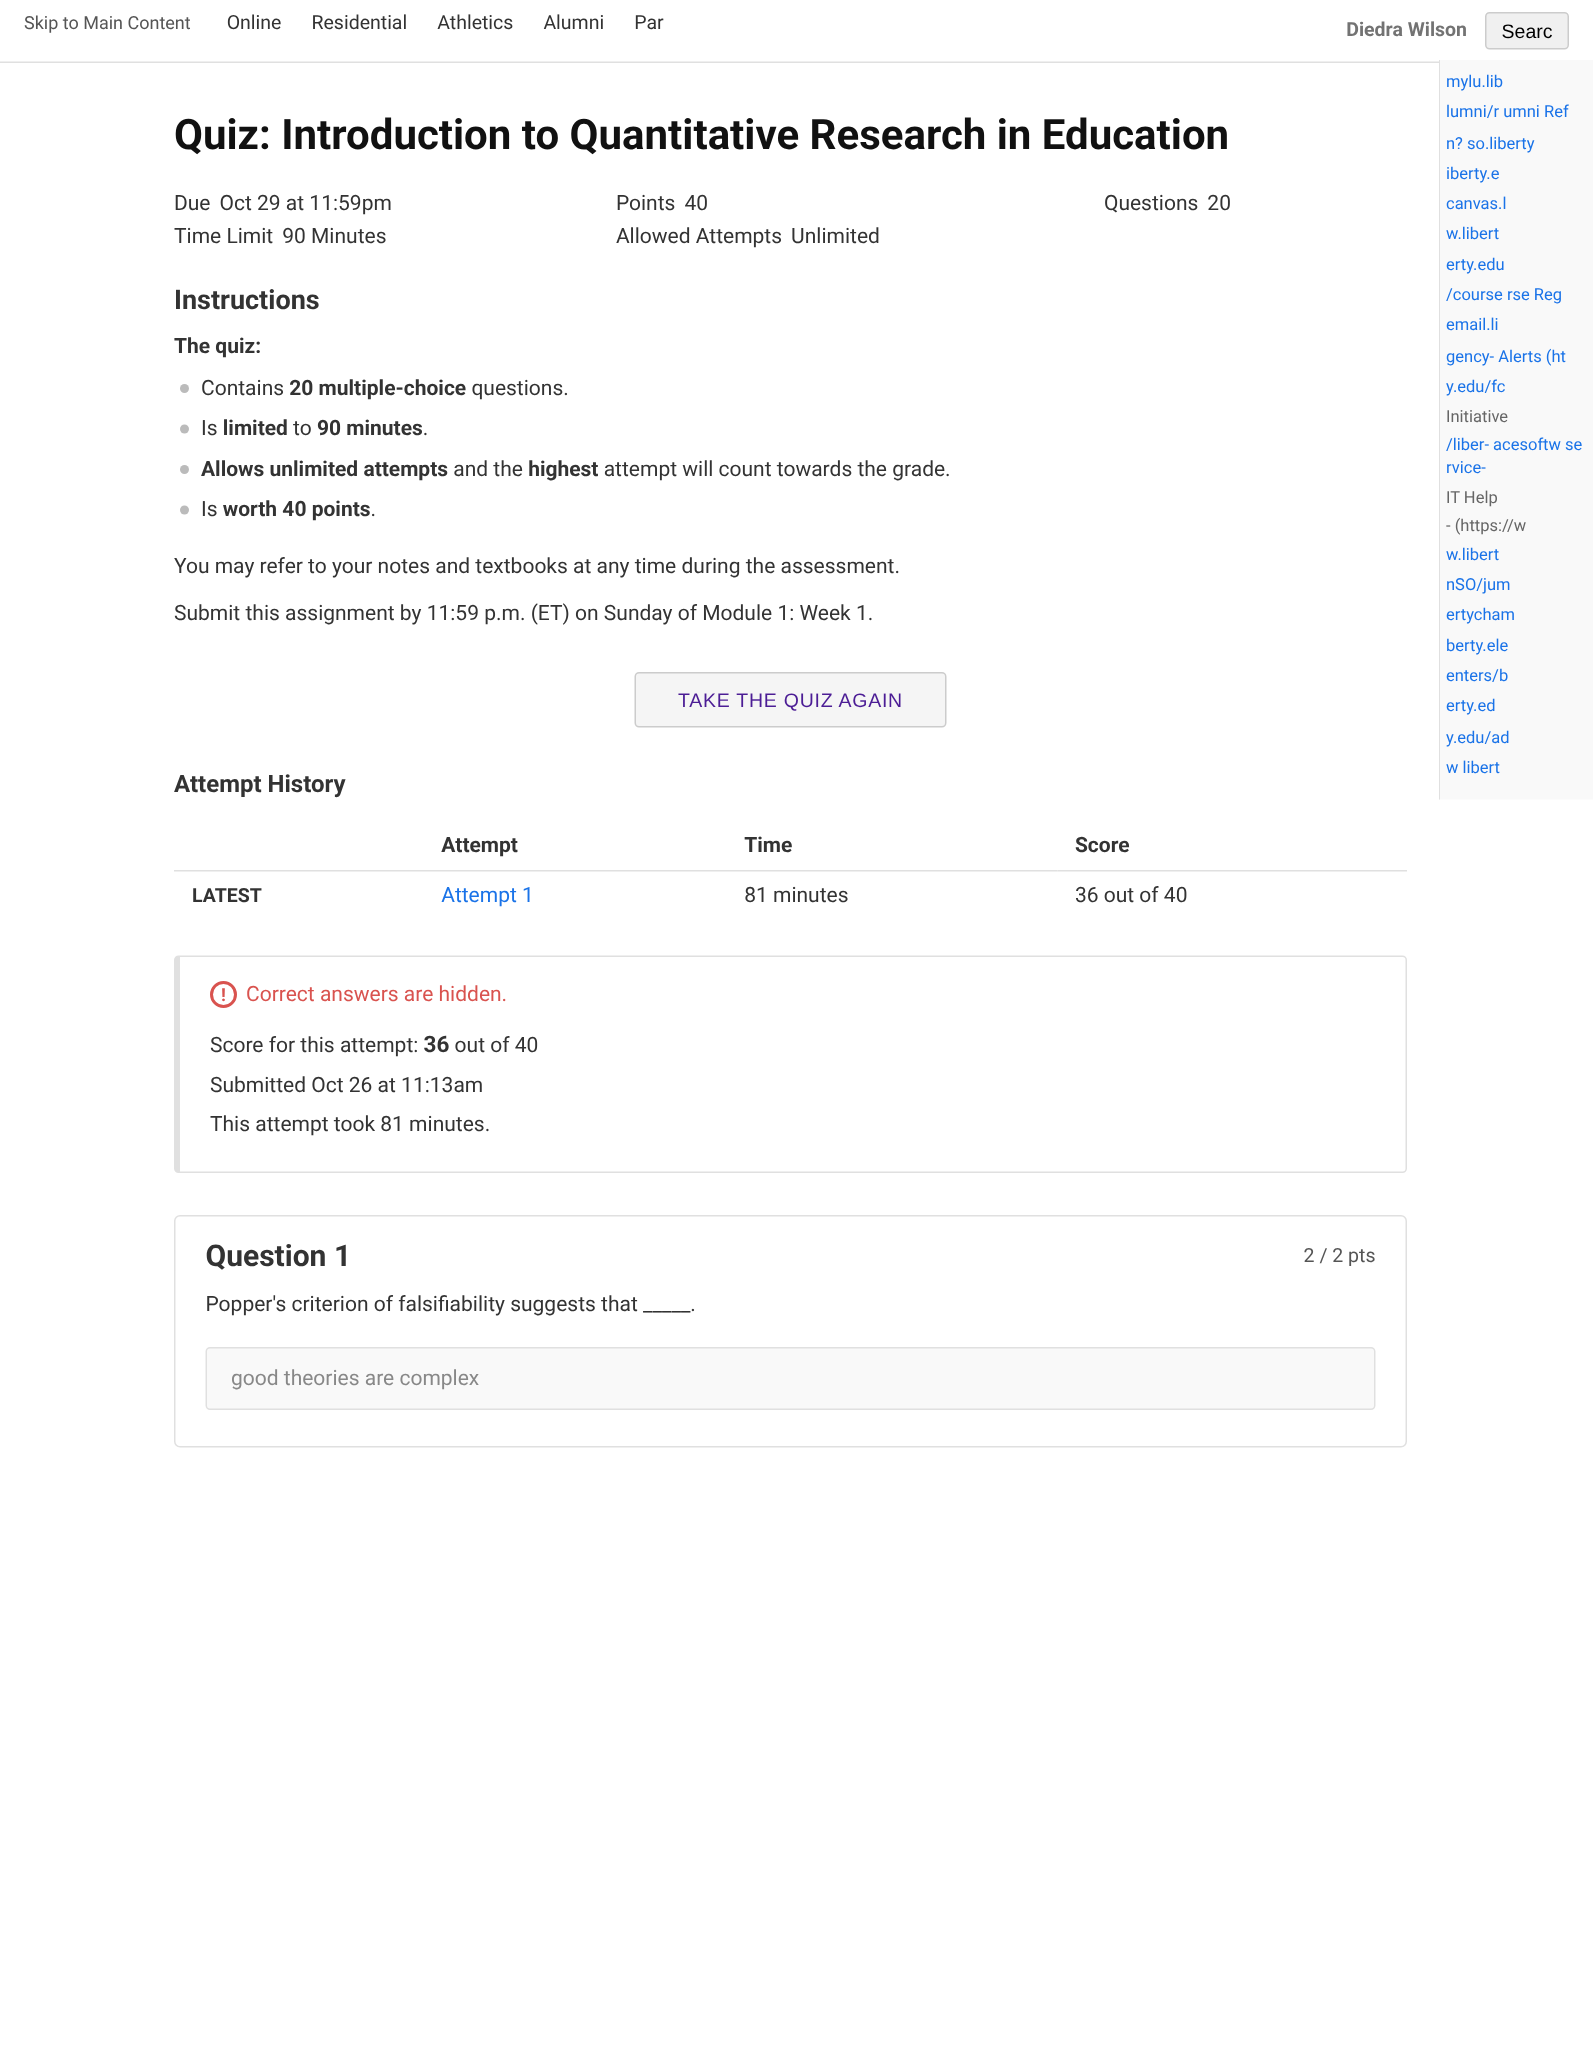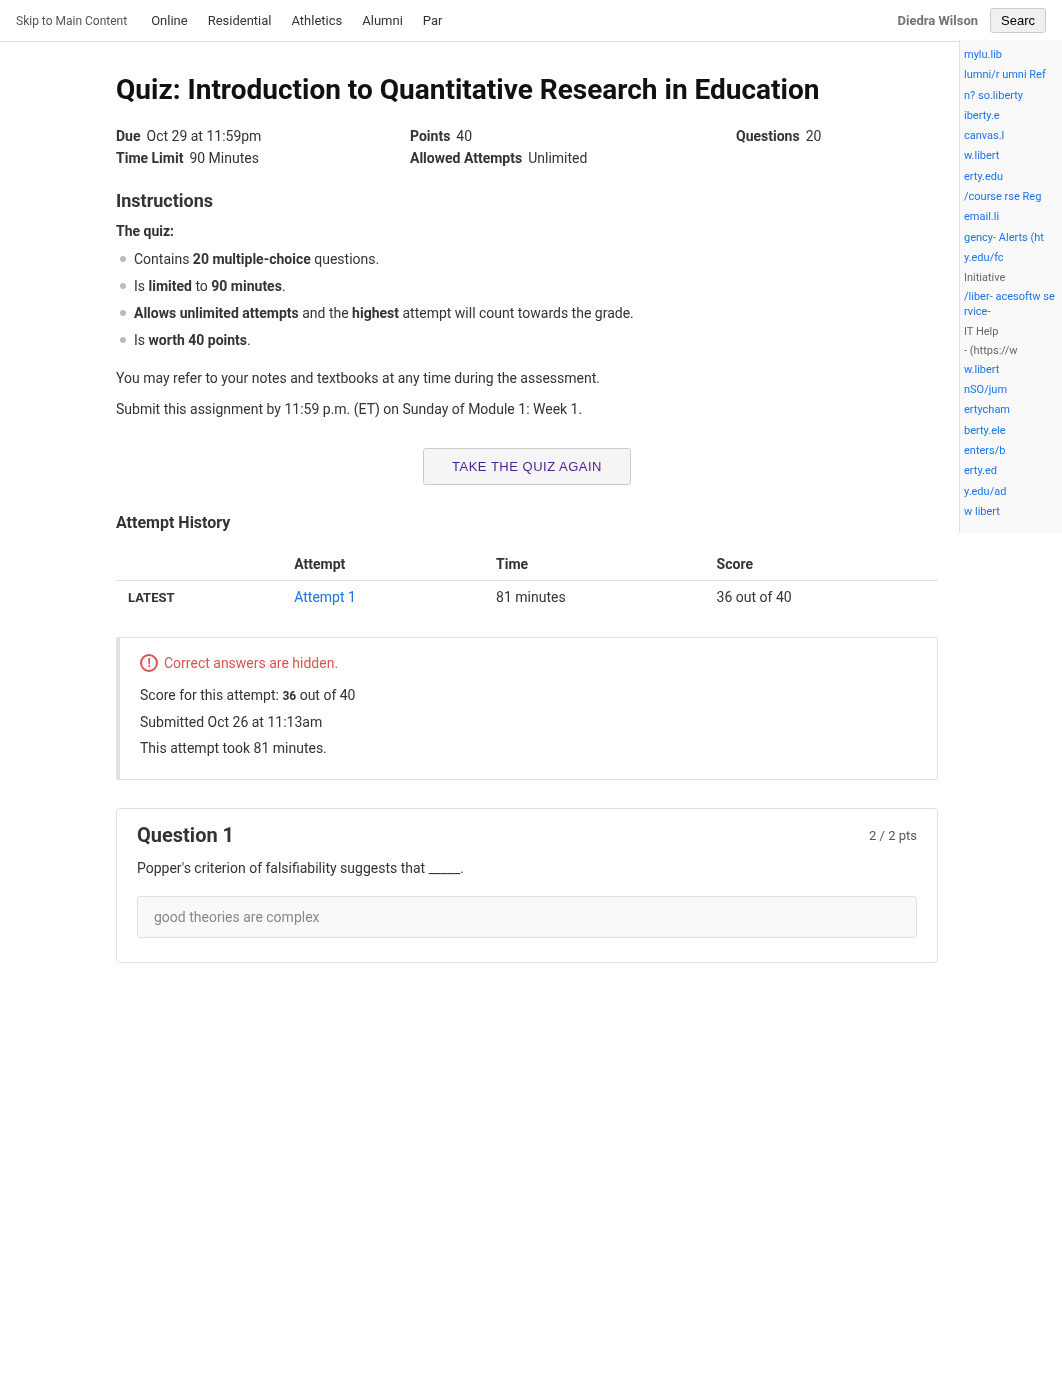--- a/index.html
+++ b/index.html
@@ -6,21 +6,20 @@
     body {
       font-family: -apple-system, BlinkMacSystemFont, "Segoe UI", Roboto, Arial, sans-serif;
       font-size: 14px;
       color: #333;
       background: #fff;
     }
 
     
     .top-nav {
       display: flex;
-      align-items: center;
       padding: 8px 16px;
       border-bottom: 1px solid #e0e0e0;
       font-size: 13px;
       color: #555;
       gap: 16px;
       position: relative;
     }
     .skip-link {
       color: #555;
       text-decoration: none;
@@ -105,21 +104,21 @@
       grid-template-columns: auto auto auto;
       gap: 6px 32px;
       margin-bottom: 24px;
       font-size: 14px;
     }
     .meta-item {
       display: flex;
       gap: 6px;
     }
     .meta-label {
-      font-weight: 700;
+      font-weight: 400;
       text-align: center;
     }
     .meta-value {}
 
     
     .instructions-heading {
       font-weight: 700;
       margin-bottom: 12px;
       font-size: 18px;
     }
@@ -233,21 +232,21 @@
       font-weight: 700;
       flex-shrink: 0;
     }
     .score-detail {
       font-size: 14px;
       margin-bottom: 4px;
       line-height: 1.6;
     }
     .score-number {
       font-weight: 700;
-      font-size: 12px;
+      font-size: 15px;
     }
 
     
     .question-container {
       border: 1px solid #e0e0e0;
       border-radius: 4px;
       margin-bottom: 20px;
       overflow: hidden;
     }
     .question-header {

